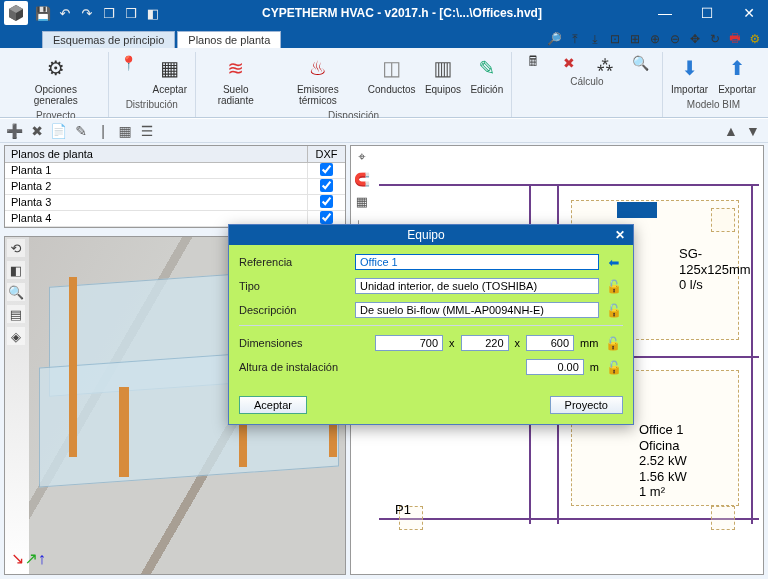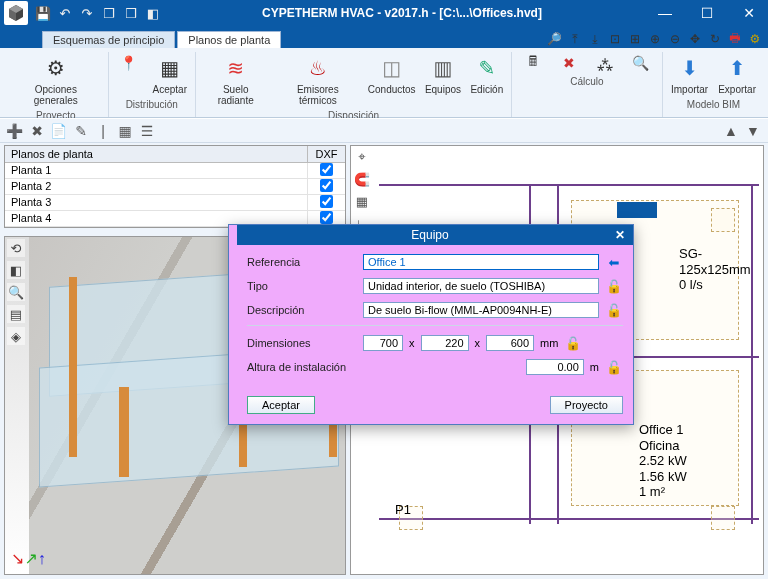--- a/index.html
+++ b/index.html
@@ -46,21 +46,21 @@
 .viewer3d .beam { position:absolute;background:#d78b3b; }
 .viewer3d .slab { position:absolute;background:#cfe3ed;opacity:.75;border:1px solid #8db4cc;transform:skewY(-4deg); }
 .viewer3d .triad { position:absolute;left:6px;bottom:6px;font-size:16px; }
 .rightpane { position:absolute; left:350px; right:4px; top:26px; bottom:4px; border:1px solid #999;background:#fff;overflow:hidden; }
 .rightpane .vtools { position:absolute;left:2px;top:2px;display:flex;flex-direction:column;gap:4px; }
 .rightpane .vtools span{width:18px;height:18px;display:inline-flex;align-items:center;justify-content:center;font-size:13px;color:#555;}
 .rightpane .plan { position:absolute;left:28px;right:0;top:0;bottom:0; }
 .plan .line { position:absolute;background:#6d3f8c; }
 .plan .box { position:absolute;border:1px dashed #c6a96a; background:rgba(255,249,230,.3); }
 .plan .blk { position:absolute;background:#0b5aa6; }
-.dialog { position:absolute;left:228px;top:224px;width:406px;background:#f0abfc;border:1px solid #4f7bbf;box-shadow:0 4px 14px rgba(0,0,0,.35);padding-left:8px; }
+.dialog { position:absolute;left:228px;top:224px;width:406px;background:#bef264;border:1px solid #4f7bbf;box-shadow:0 4px 14px rgba(0,0,0,.35); }
 .dialog .dtitle { background:#0b5aa6;color:#fff;padding:3px 8px;font-size:12px;display:flex;align-items:center; }
 .dialog .dtitle .x { margin-left:auto;font-weight:bold; }
 .dialog .dbody { padding:8px 10px; }
 .dialog .frow { display:flex;align-items:center;gap:6px;margin-bottom:6px;font-size:11px; }
 .dialog .frow .flbl { width:110px;color:#222; }
 .dialog .frow input { border:1px solid #7a9ecb;padding:1px 4px;font-size:11px;background:#fff; }
 .dialog .frow .wide { flex:1; }
 .dialog .hr { border-top:1px solid #cbd7e6;margin:4px 0 8px; }
 .lockbtn { width:18px;height:18px;display:inline-flex;align-items:center;justify-content:center;font-size:13px;color:#444; }
 .dbuttons { display:flex;gap:8px;padding:6px 10px 10px; }
@@ -312,21 +312,21 @@
         <span class="lockbtn">🔓</span>
       </div>
       <div class="frow">
         <div class="flbl">Descripción</div>
         <input class="wide" value="De suelo Bi-flow (MML-AP0094NH-E)" style="">
         <span class="lockbtn">🔓</span>
       </div>
       <div class="hr"></div>
       <div class="frow">
         <div class="flbl">Dimensiones</div>
-        <input style="width: 40px; text-align: right;" value="700">
+        <input style="width: 68px; text-align: right; margin-left: 20px;" value="700">
         <span>x</span>
         <input style="width: 48px; text-align: right;" value="220">
         <span>x</span>
         <input style="width: 48px; text-align: right;" value="600">
         <span>mm</span>
         <span class="lockbtn">🔓</span>
       </div>
       <div class="frow">
         <div class="flbl">Altura de instalación</div>
         <div style="flex:1"></div>

